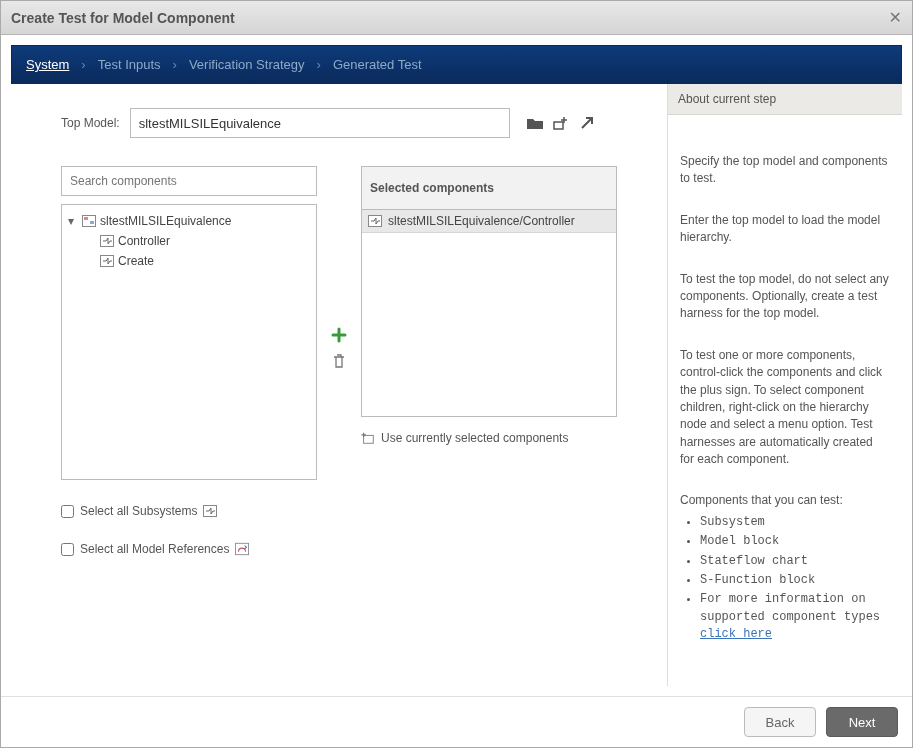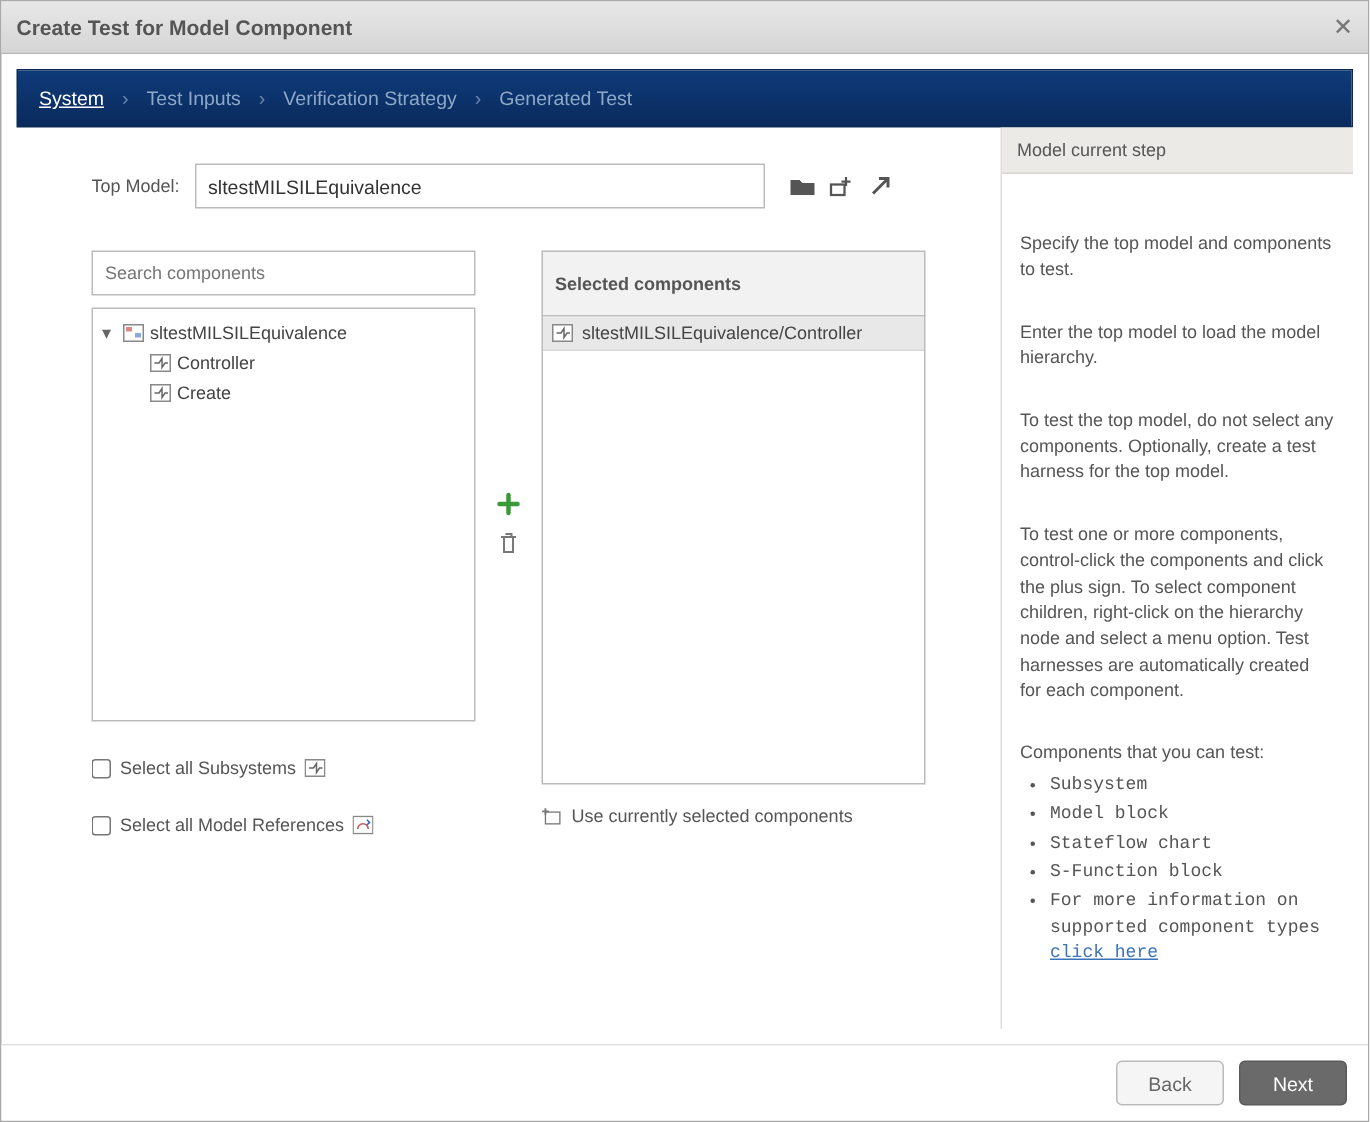--- a/index.html
+++ b/index.html
@@ -180,21 +180,21 @@
     border: 1px solid #bbb;
     height: 276px;
     padding: 6px 4px;
     font-size: 12px;
     color: #444;
     overflow: auto;
     background: #fff;
   }
   .list-box {
     border: 1px solid #bbb;
-    height: 313px;
+    height: 208px;
     font-size: 12px;
     color: #444;
     overflow: auto;
     background: #fff;
   }
   .tree-row {
     display: flex;
     align-items: center;
     gap: 4px;
     padding: 3px 2px;
@@ -418,21 +418,21 @@
                   </svg>
               </span>
               <span>Use currently selected components</span>
             </div>
           </div>
 
         </div>
       </div>
 
       <div class="right-panel">
-        <div class="about-header">Model current step</div>
+        <div class="about-header">About current step</div>
         <div class="about-body">
           <p>Specify the top model and components to test.</p>
           <p>Enter the top model to load the model hierarchy.</p>
           <p>To test the top model, do not select any components. Optionally, create a test harness for the top model.</p>
           <p>To test one or more components, control-click the components and click the plus sign. To select component children, right-click on the hierarchy node and select a menu option. Test harnesses are automatically created for each component.</p>
           <p style="margin-bottom:4px;">Components that you can test:</p>
           <ul>
             <li>Subsystem</li>
             <li>Model block</li>
             <li>Stateflow chart</li>

